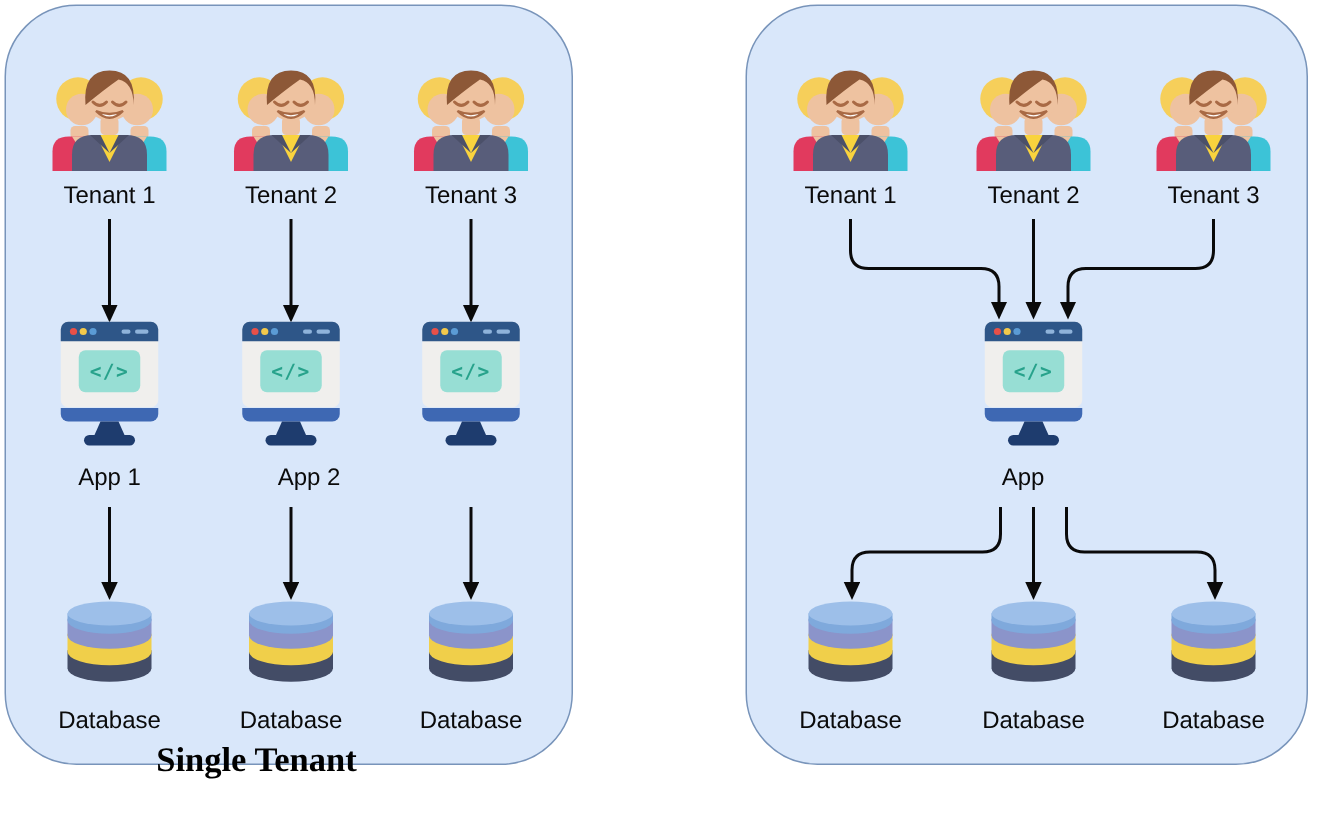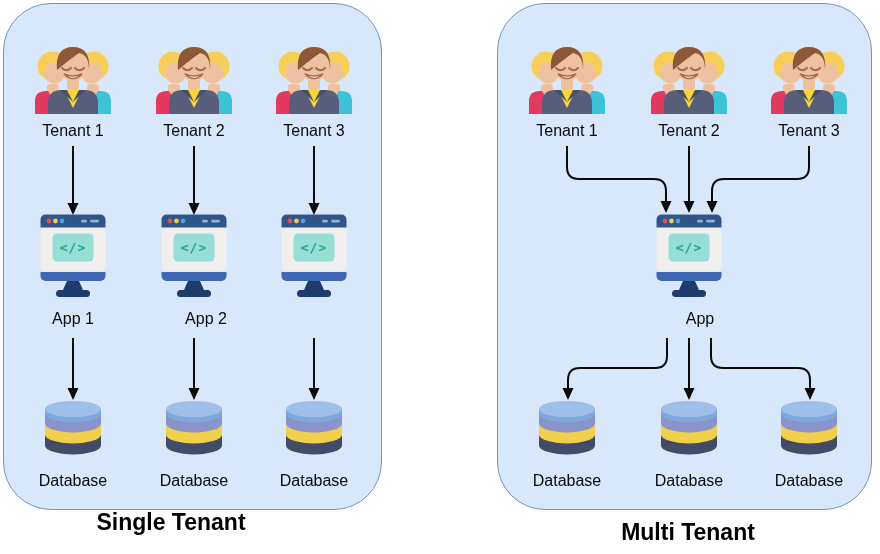--- a/index.html
+++ b/index.html
@@ -124,21 +124,21 @@
         <use href="#sym-db"></use>
       </svg>
     <svg class="icon" style="left:281px;top:394px;" width="58" height="60" viewBox="0 0 58 55">
         <use href="#sym-db"></use>
       </svg>
     <div class="lbl" style="left:9px;top:467px;">Database</div>
     <div class="lbl" style="left:130px;top:467px;">Database</div>
     <div class="lbl" style="left:250px;top:467px;">Database</div>
   </div>
 
-  <div class="title" style="left:21px;top:509px;">Single Tenant</div>
+  <div class="title" style="left:21px;top:494px;font-family:Liberation Serif, serif;">Single Tenant</div>
 
   <div class="panel" style="left:497px;top:3px;width:375px;height:507px;">
 
     <svg class="arrows" width="375" height="507">
       <defs>
         <marker id="ah2" markerUnits="userSpaceOnUse" markerWidth="13" markerHeight="12" refX="1" refY="5.5" orient="auto">
           <path d="M0,0 L12,5.5 L0,11 Z" fill="#0a0a0a"></path>
         </marker>
       </defs>
       <path class="arrow" d="M69,142 V163 Q69,175 81,175 H156 Q168,175 168,187 V198" marker-end="url(#ah2)"></path>
@@ -158,31 +158,30 @@
     <svg class="icon" style="left:269px;top:26px;" width="84" height="84">
         <use href="#sym-people"></use>
       </svg>
     <div class="lbl" style="left:9px;top:117px;">Tenant 1</div>
     <div class="lbl" style="left:131px;top:117px;">Tenant 2</div>
     <div class="lbl" style="left:251px;top:117px;">Tenant 3</div>
 
     <svg class="icon" style="left:158px;top:210px;" width="66" height="84">
         <use href="#sym-app"></use>
       </svg>
-    <div class="lbl" style="left:142px;top:305px;">App</div>
+    <div class="lbl" style="left:124px;top:305px;">App</div>
 
     <svg class="icon" style="left:40px;top:394px;" width="58" height="60" viewBox="0 0 58 55">
         <use href="#sym-db"></use>
       </svg>
     <svg class="icon" style="left:162px;top:394px;" width="58" height="60" viewBox="0 0 58 55">
         <use href="#sym-db"></use>
       </svg>
     <svg class="icon" style="left:282px;top:394px;" width="58" height="60" viewBox="0 0 58 55">
         <use href="#sym-db"></use>
       </svg>
     <div class="lbl" style="left:9px;top:467px;">Database</div>
     <div class="lbl" style="left:131px;top:467px;">Database</div>
     <div class="lbl" style="left:251px;top:467px;">Database</div>
   </div>
 
-  <div class="title" style="left:538px;top:519px;">Multi Tenant</div>
 
 </div>
 
 </body></html>

